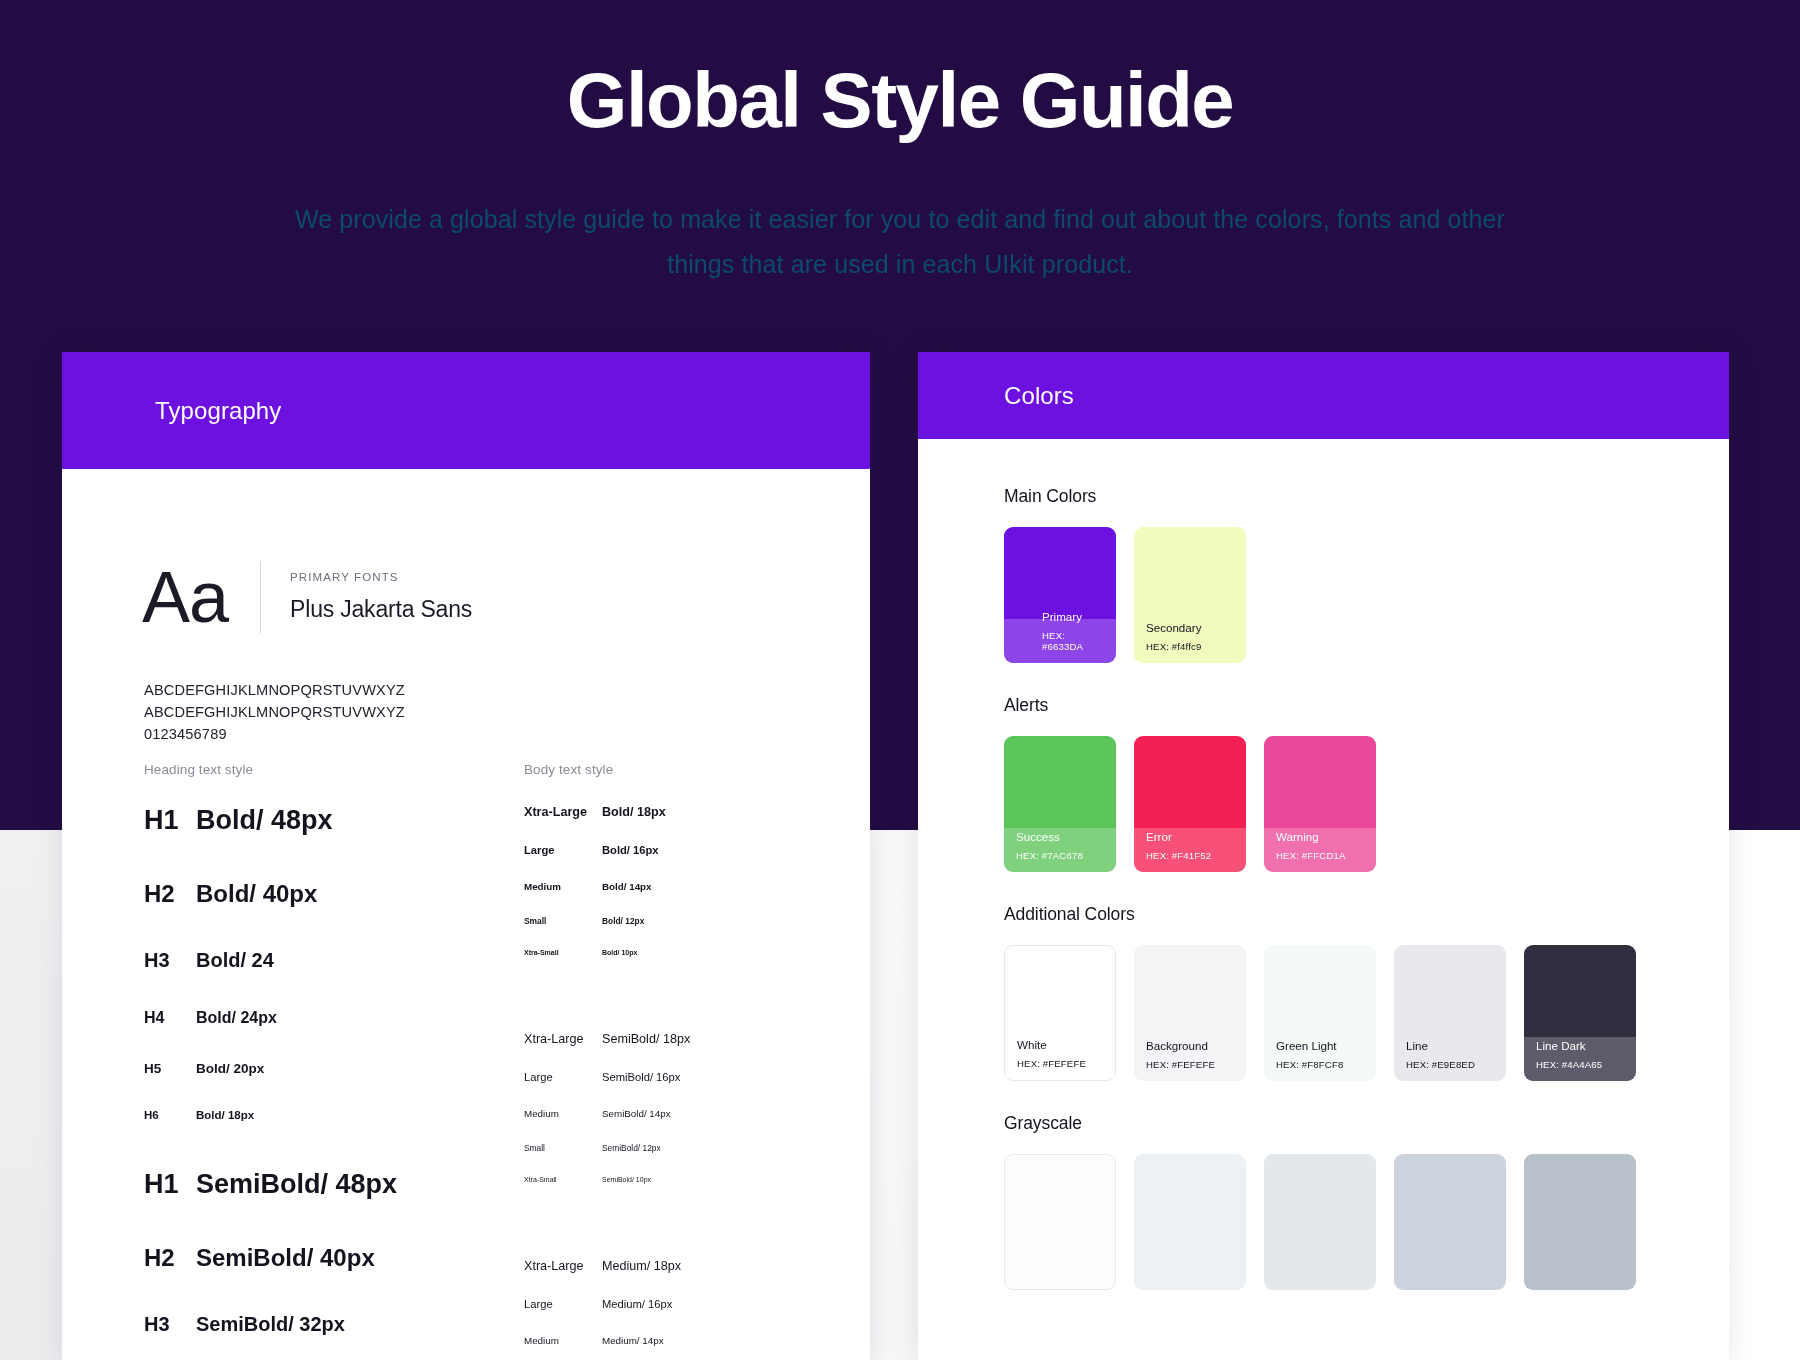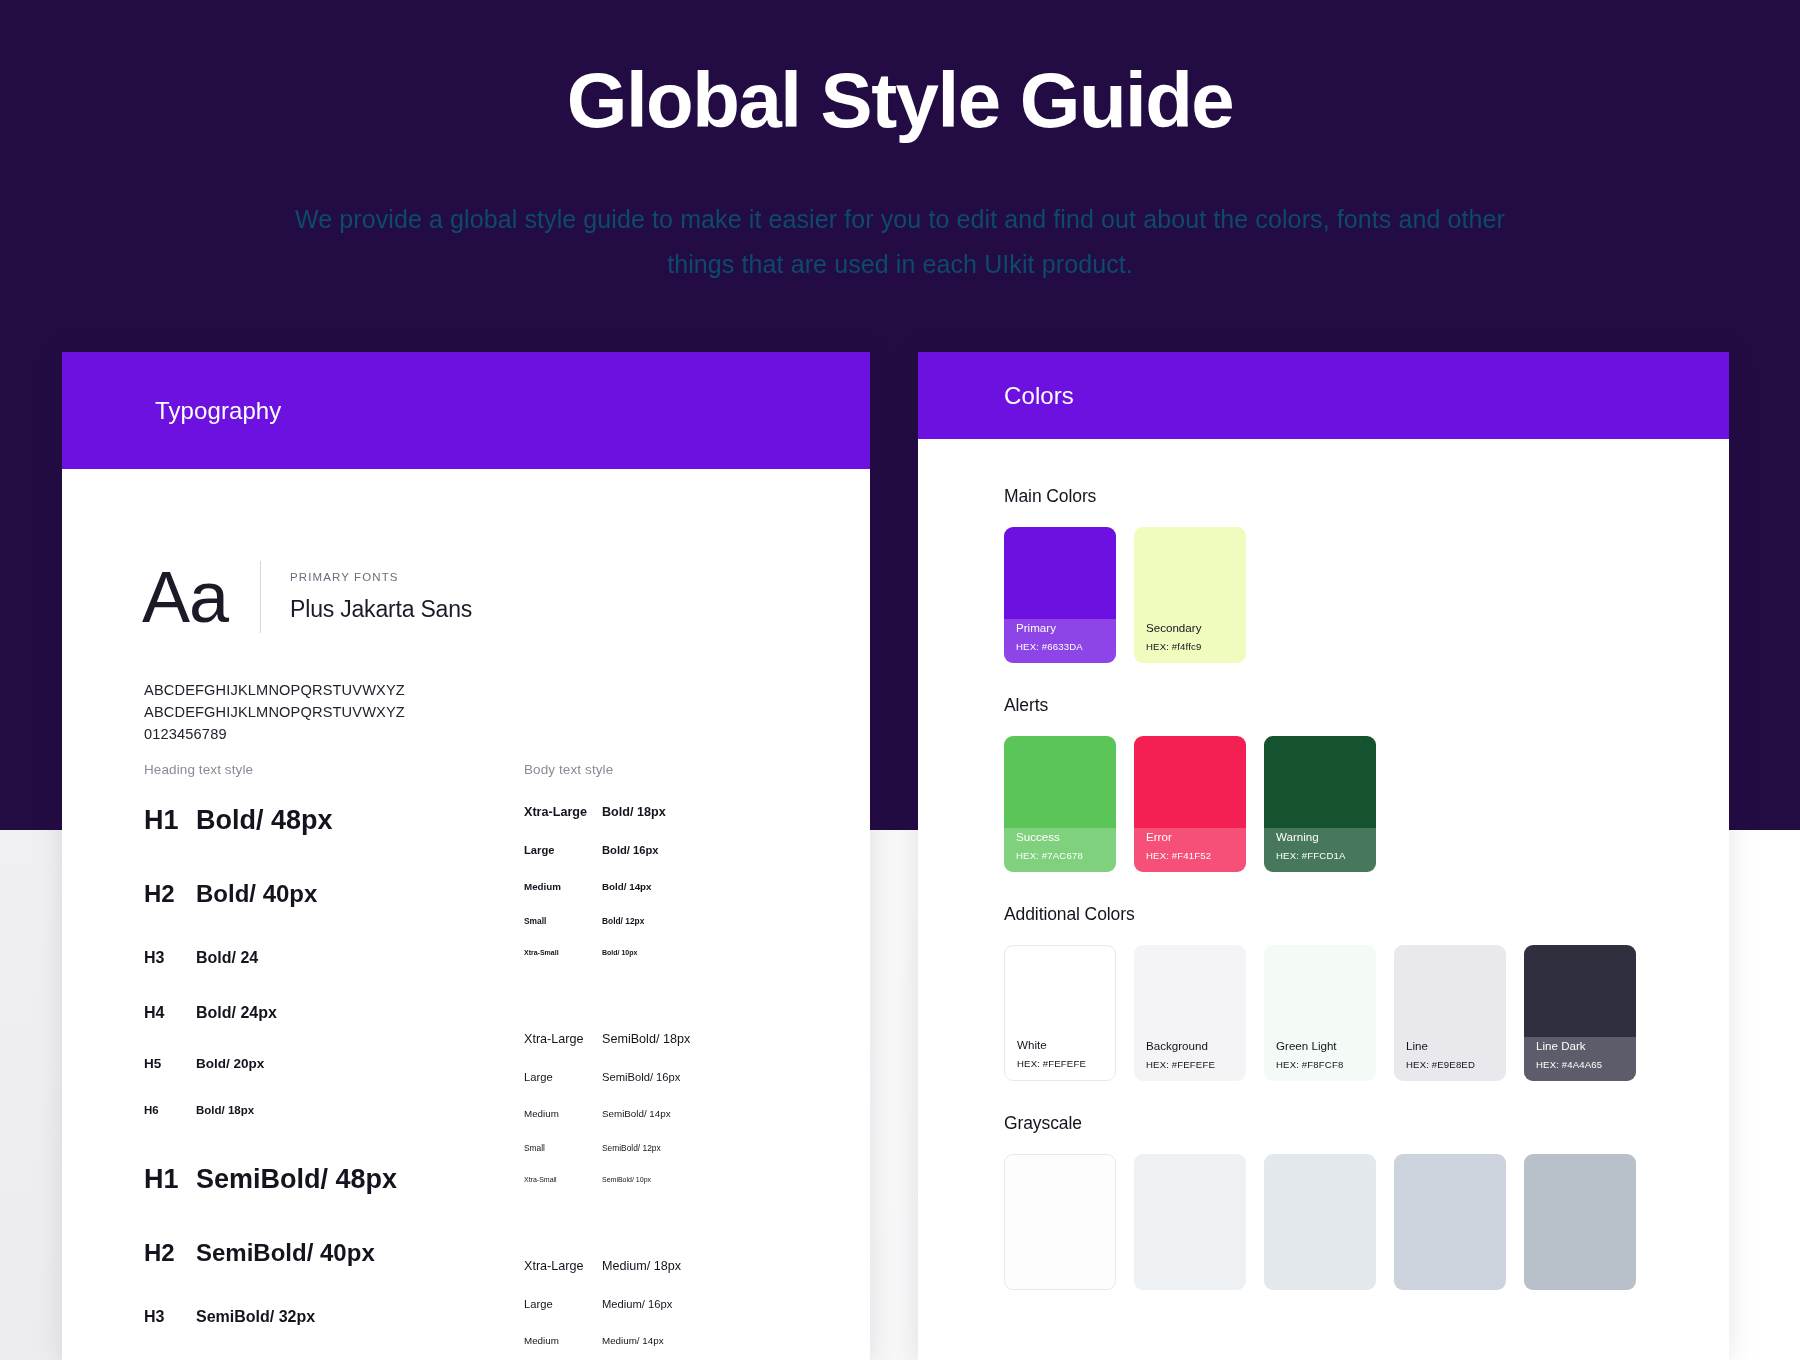--- a/index.html
+++ b/index.html
@@ -72,21 +72,21 @@
   #body-col { position: absolute; left: 462px; top: 293px; width: 300px; }
 
   .scale-group { margin-top: 16px; }
   .scale-row { display: flex; align-items: baseline; }
   .scale-tag { color: #14141f; }
   .scale-val { color: #14141f; }
   .hg .scale-tag { width: 52px; flex: 0 0 52px; }
 
   .s48 { font-size: 27px; }
   .s40 { font-size: 24px; }
-  .s32 { font-size: 16px; }
+  .s32 { font-size: 20px; }
   .s24 { font-size: 16px; }
   .s20 { font-size: 13.5px; }
   .s18 { font-size: 11.5px; }
   .w700 { font-weight: 700; }
   .w600 { font-weight: 600; }
   .w500 { font-weight: 500; }
 
   .hg .scale-row { margin-bottom: 0; }
 
   
@@ -259,21 +259,21 @@
   </section>
 
   <section class="panel" id="panel-colors">
     <div class="panel-head">
       <span class="panel-head-title">Colors</span>
     </div>
     <div class="colors-body" id="colors-body">
         <div style="margin-bottom: 32px;">
           <div class="sec-title">Main Colors</div>
           <div class="swatch-row" style="margin-top: 20px; gap: 18px;">
-            <div class="swatch" style="width: 112px; height: 136px; background: rgb(109, 17, 224);">
+            <div class="swatch" style="width: 112px; height: 136px; background: rgb(109, 17, 224); padding-left: 26px;">
               <div class="foot-overlay"></div>
               <div class="swatch-foot" style="position: relative; color: rgb(255, 255, 255);">
                 <div class="swatch-name">Primary</div>
                 <div class="swatch-hex">HEX: #6633DA</div>
               </div>
             </div>
             <div class="swatch" style="width: 112px; height: 136px; background: rgb(240, 251, 190);">
               <div class="swatch-foot" style="position: relative; color: rgb(20, 20, 31);">
                 <div class="swatch-name">Secondary</div>
                 <div class="swatch-hex">HEX: #f4ffc9</div>
@@ -291,21 +291,21 @@
                 <div class="swatch-hex">HEX: #7AC678</div>
               </div>
             </div>
             <div class="swatch" style="width: 112px; height: 136px; background: rgb(244, 31, 82);">
               <div class="foot-overlay"></div>
               <div class="swatch-foot" style="position: relative; color: rgb(255, 255, 255);">
                 <div class="swatch-name">Error</div>
                 <div class="swatch-hex">HEX: #F41F52</div>
               </div>
             </div>
-            <div class="swatch" style="width: 112px; height: 136px; background: #14532d;">
+            <div class="swatch" style="width: 112px; height: 136px; background: #ec4899;">
               <div class="foot-overlay"></div>
               <div class="swatch-foot" style="position: relative; color: rgb(255, 255, 255);">
                 <div class="swatch-name">Warning</div>
                 <div class="swatch-hex">HEX: #FFCD1A</div>
               </div>
             </div>
           </div>
         </div>
         <div style="margin-bottom: 32px;">
           <div class="sec-title">Additional Colors</div>

